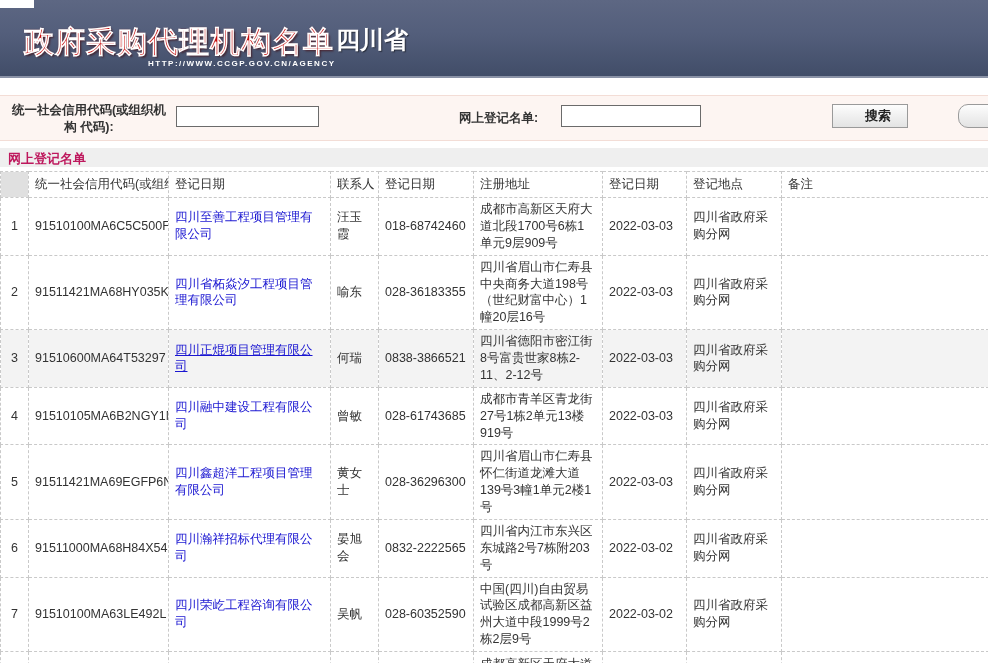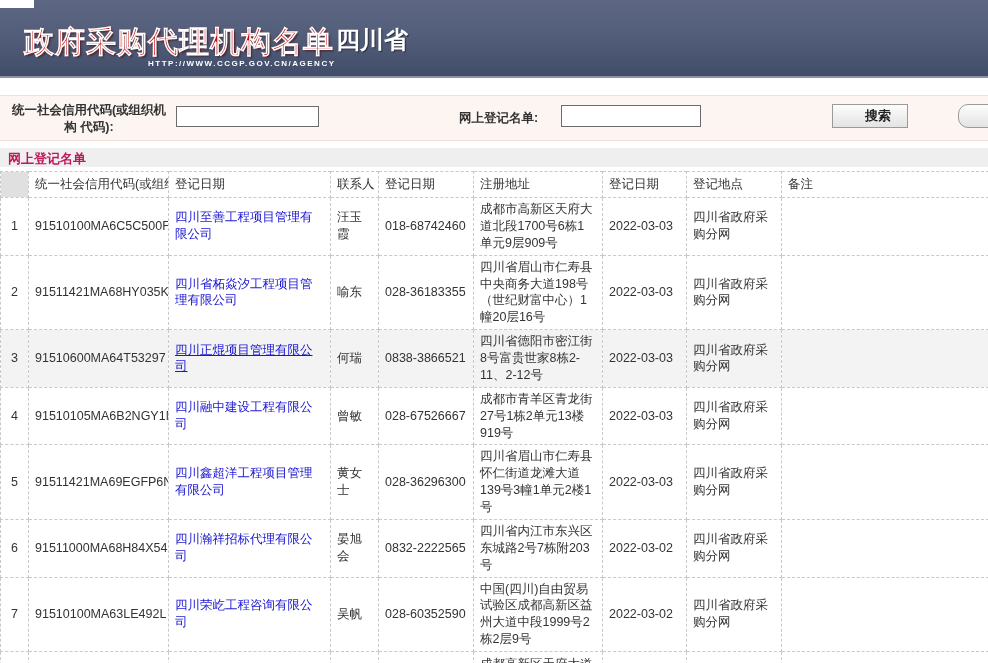--- a/index.html
+++ b/index.html
@@ -130,21 +130,21 @@
         <td>四川省德阳市密江街8号富贵世家8栋2-11、2-12号</td>
         <td>2022-03-03</td>
         <td>四川省政府采购分网</td>
         <td></td>
       </tr>
       <tr style="height: 54px;">
         <td class="num-cell">4</td>
         <td>91510105MA6B2NGY1N</td>
         <td><a class="org-link">四川融中建设工程有限公司</a></td>
         <td>曾敏</td>
-        <td>028-67526667</td>
+        <td>028-61743685</td>
         <td>成都市青羊区青龙街27号1栋2单元13楼919号</td>
         <td>2022-03-03</td>
         <td>四川省政府采购分网</td>
         <td></td>
       </tr>
       <tr style="height: 54px;">
         <td class="num-cell">5</td>
         <td>91511421MA69EGFP6N</td>
         <td><a class="org-link">四川鑫超洋工程项目管理有限公司</a></td>
         <td>黄女士</td>

